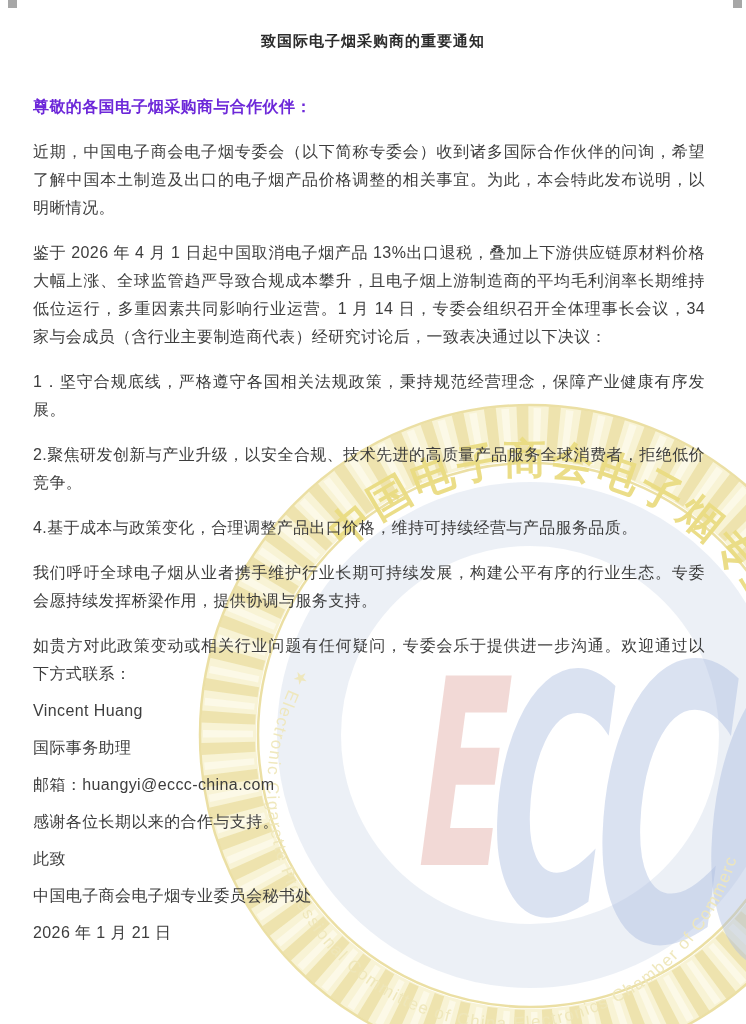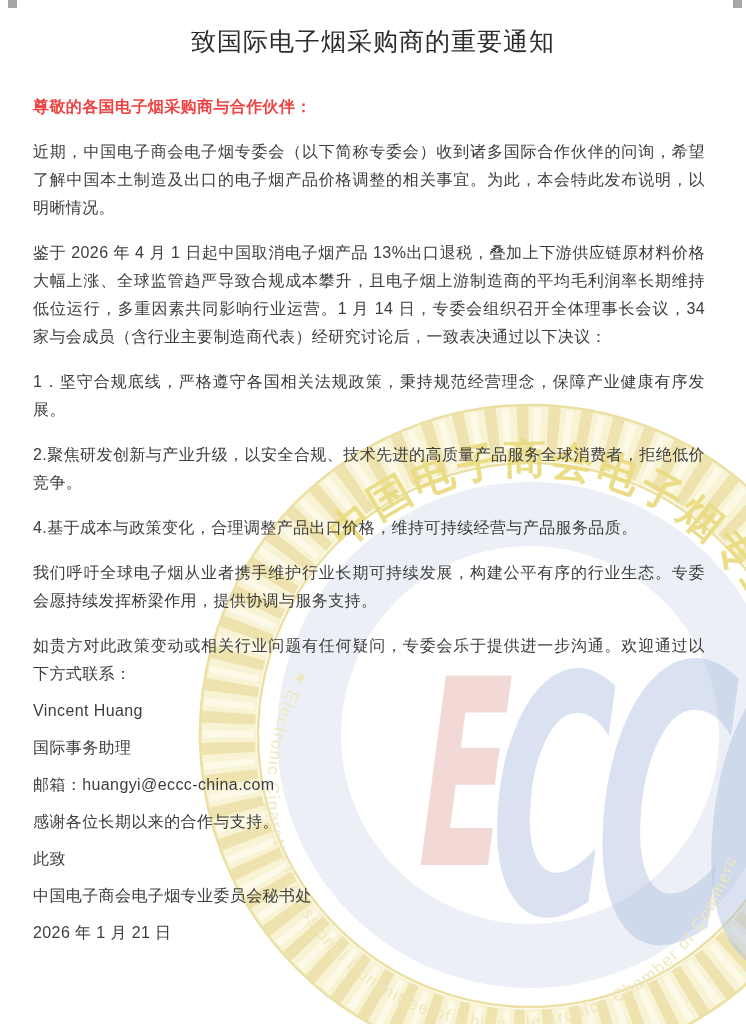--- a/index.html
+++ b/index.html
@@ -8,26 +8,26 @@
     font-family:"Liberation Sans","DejaVu Sans",sans-serif;
     position:relative;
   }
   .page{position:absolute;inset:0;width:746px;height:1024px;background:#fff;overflow:hidden;}
   .corner-mark{position:absolute;top:0;width:9px;height:8px;background:#8a8a8a;opacity:.75;}
   .corner-mark.left{left:8px;}
   .corner-mark.right{left:733px;}
   .watermark{position:absolute;left:140px;top:345px;width:780px;height:780px;z-index:0;pointer-events:none;}
   .content{position:absolute;inset:0;z-index:1;padding:26px 33px 0 33px;box-sizing:border-box;color:#3d3d3d;}
   .title{
-    text-align:center;font-weight:normal;font-size:25px;color:#2c2c2c;
+    text-align:center;font-weight:bold;font-size:15px;color:#2c2c2c;
     letter-spacing:1px;margin:0 0 0 0;line-height:30px;
   }
   .salutation{
     font-weight:bold;font-size:16px;letter-spacing:.4px;
-    margin:37px 0 0 0;line-height:28px;color:#ef4444;
+    margin:37px 0 0 0;line-height:28px;color:#6d28d9;
   }
   .para{
     font-size:16px;letter-spacing:.4px;line-height:28px;
     margin:17px 8px 0 0;text-align:justify;
   }
   .sig{margin:9px 0 0 0;font-size:16px;letter-spacing:.4px;line-height:28px;}
 </style>
 </head>
 <body>
 

